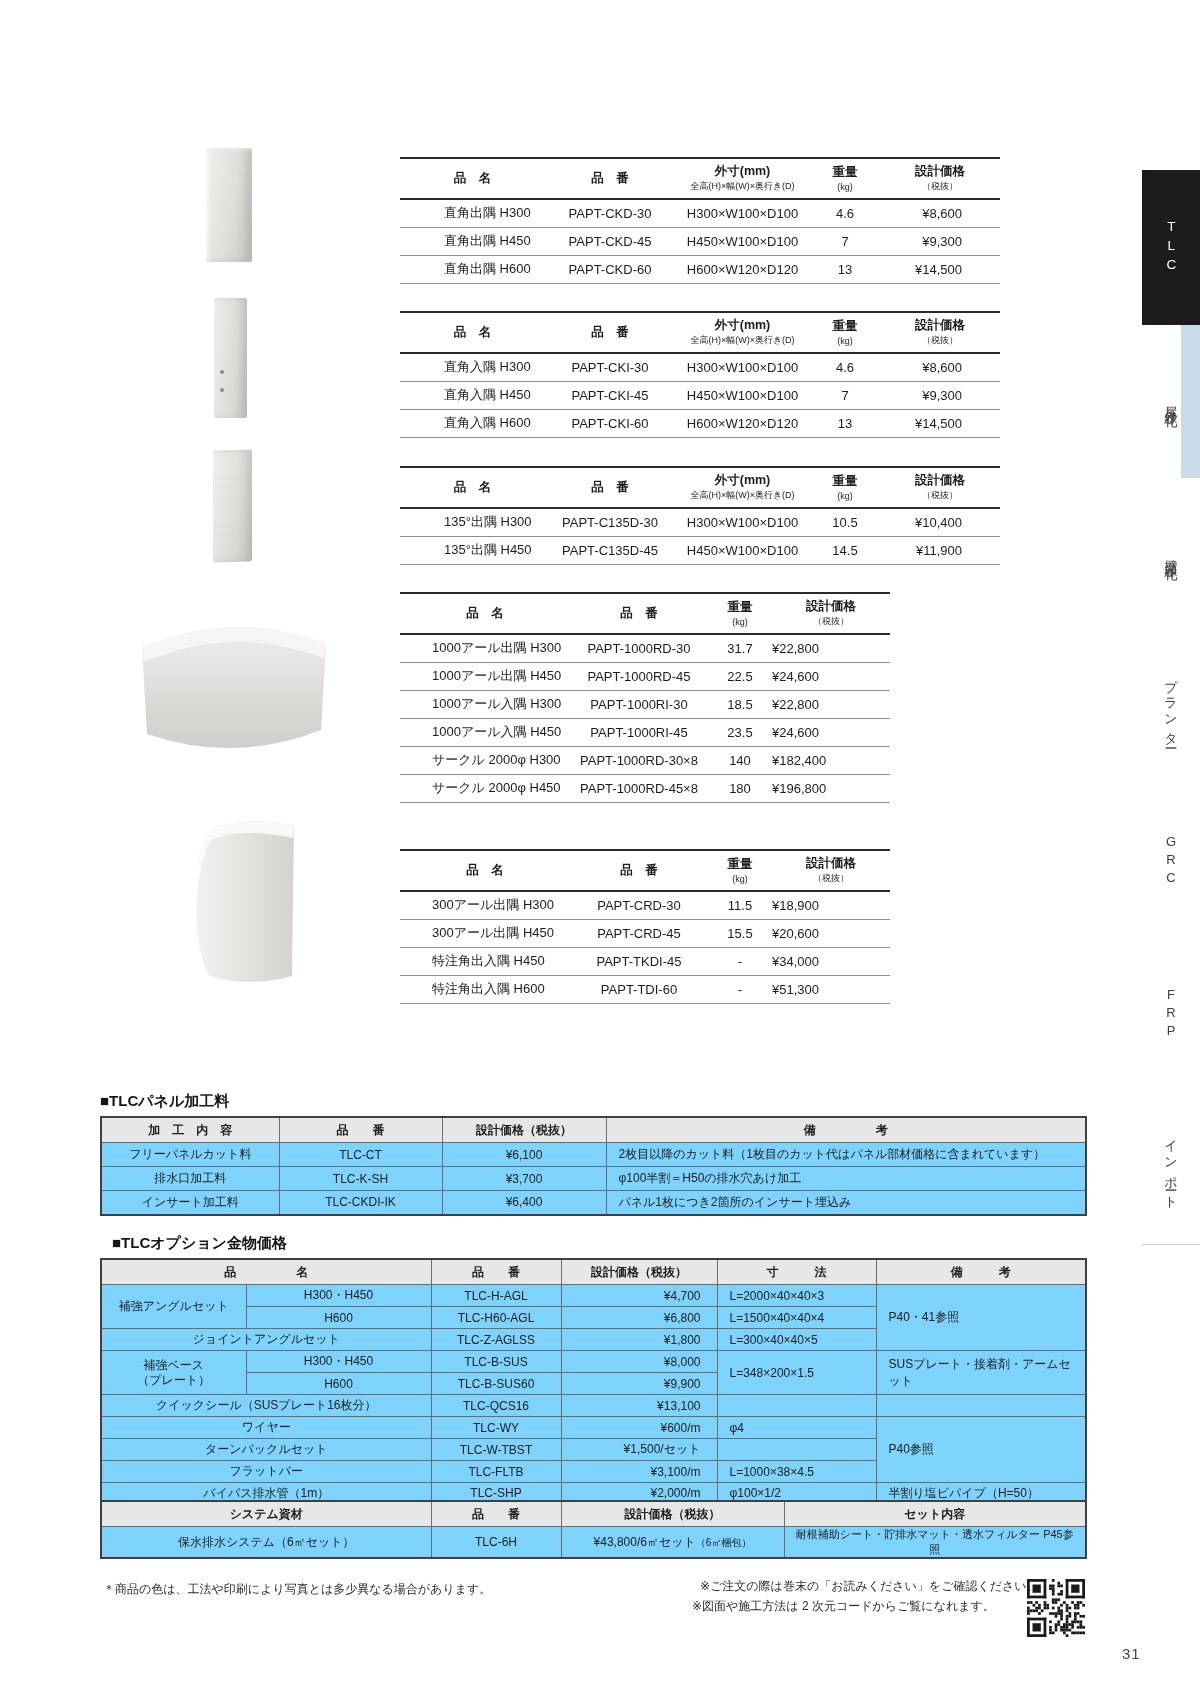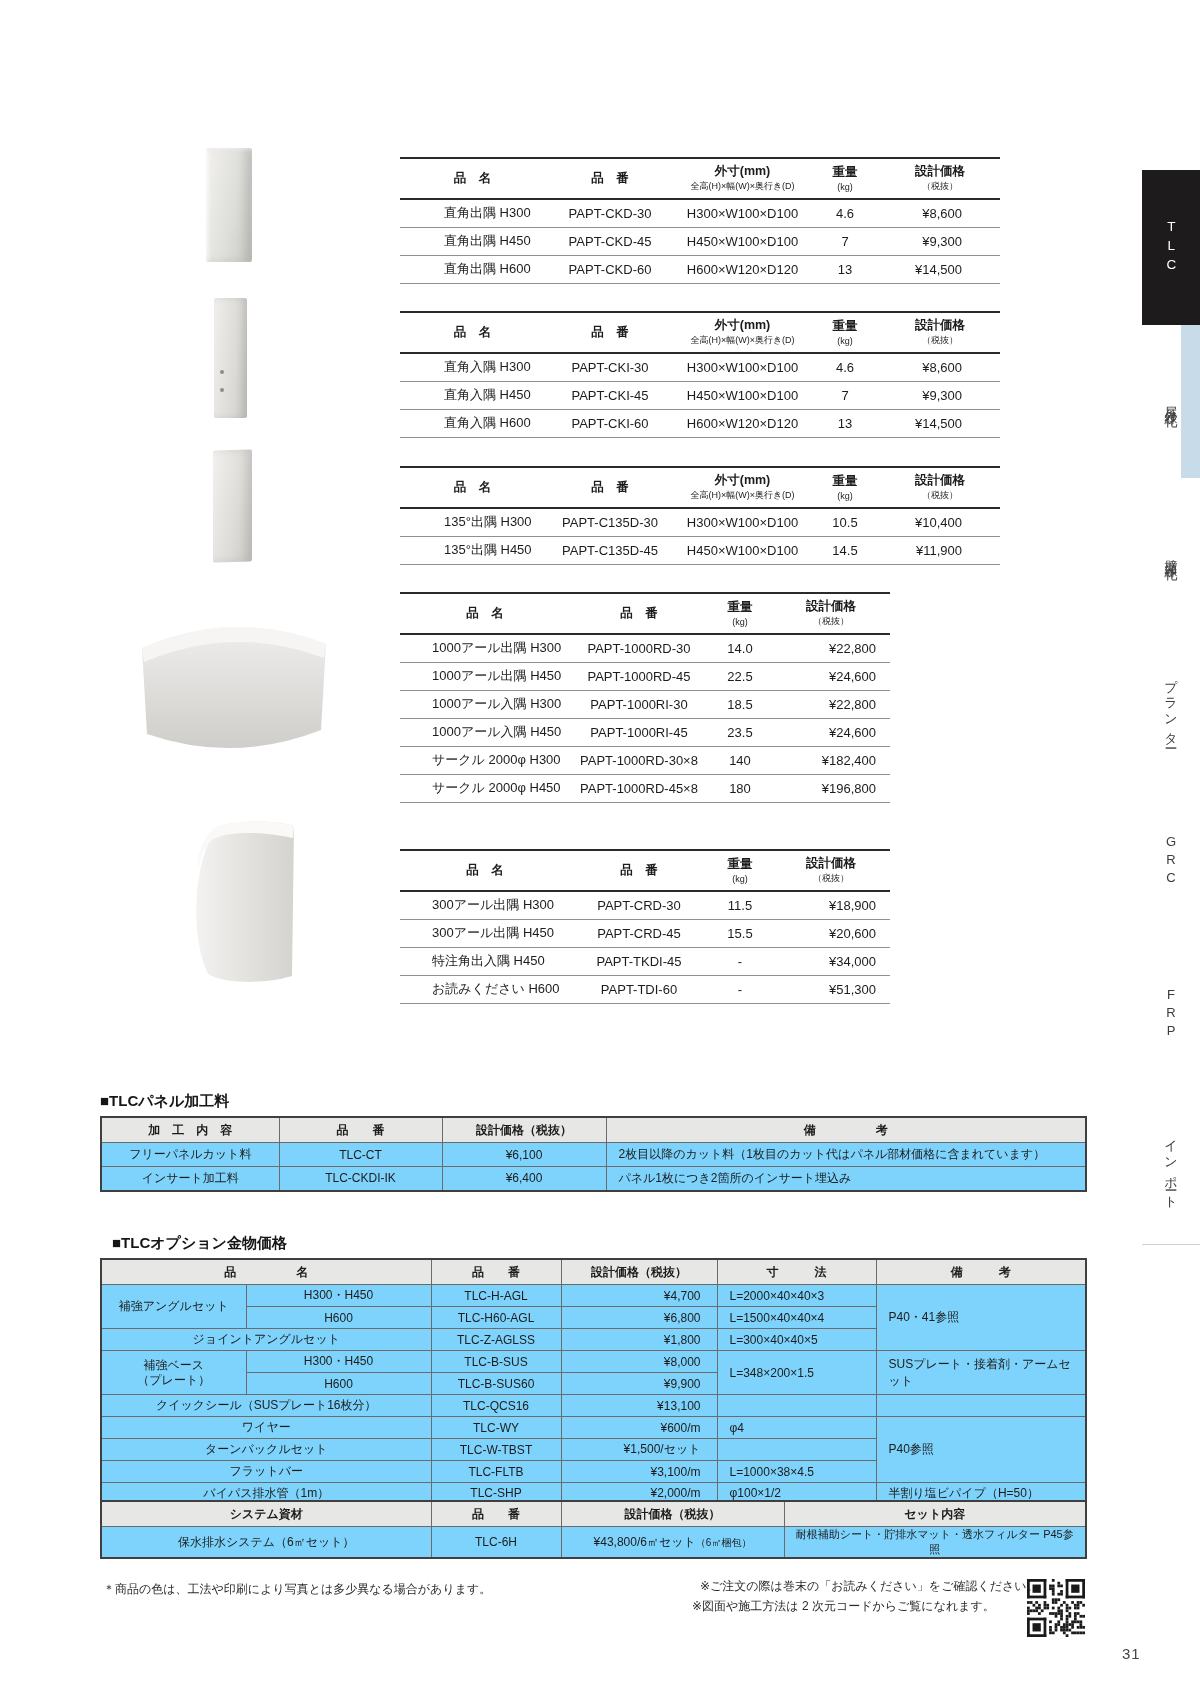--- a/index.html
+++ b/index.html
@@ -25,21 +25,21 @@
   .ptable{position:absolute;}
   .ptable table{border-collapse:collapse;width:100%;table-layout:fixed;border-top:2px solid #2a2a2a;}
   .ptable thead th{border-bottom:2px solid #2a2a2a;font-weight:600;vertical-align:middle;padding:0;}
   .ptable tbody td{border-bottom:1px solid #8f8f8f;font-size:13px;vertical-align:middle;padding:0;}
   .h-main{font-size:12.5px;line-height:1.25;text-align:center;}
   .h-sub{font-size:9px;font-weight:400;margin-top:1px;text-align:center;}
   .al-name{text-align:left;padding-left:44px !important;}
   .al-name2{text-align:left;padding-left:32px !important;}
   .al-center{text-align:center;}
   .al-price{text-align:right;padding-right:38px !important;}
-  .al-price2{text-align:right;padding-right:14px !important;}
+  .al-price2{text-align:left;padding-right:14px !important;}
 
   
   .section-title{position:absolute;font-size:15px;font-weight:700;color:#161616;}
   .btable{border-collapse:collapse;table-layout:fixed;position:absolute;background:#7dd3fc;
           border:2px solid #3f3f3f;}
   .btable th,.btable td{border:1px solid #6b6b6b;padding:0 6px;font-size:12px;vertical-align:middle;}
   .btable thead th{background:#e7e7e6;font-weight:600;height:24px;}
   .c{text-align:center;}
   .pr{text-align:right;padding-right:16px !important;}
   .sz{text-align:left;padding-left:12px !important;}
@@ -282,21 +282,21 @@
               <th>
                 <div class="h-main">設計価格</div>
                 <div class="h-sub">（税抜）</div>
               </th>
             </tr>
           </thead>
           <tbody>
             <tr style="height: 28px;">
               <td class="al-name2">1000アール出隅 H300</td>
               <td class="al-center">PAPT-1000RD-30</td>
-              <td class="al-center">14.0</td>
+              <td class="al-center">31.7</td>
               <td class="al-price2">¥22,800</td>
             </tr>
             <tr style="height: 28px;">
               <td class="al-name2">1000アール出隅 H450</td>
               <td class="al-center">PAPT-1000RD-45</td>
               <td class="al-center">22.5</td>
               <td class="al-price2">¥24,600</td>
             </tr>
             <tr style="height: 28px;">
               <td class="al-name2">1000アール入隅 H300</td>
@@ -364,21 +364,21 @@
               <td class="al-center">15.5</td>
               <td class="al-price2">¥20,600</td>
             </tr>
             <tr style="height: 28px;">
               <td class="al-name2">特注角出入隅 H450</td>
               <td class="al-center">PAPT-TKDI-45</td>
               <td class="al-center">-</td>
               <td class="al-price2">¥34,000</td>
             </tr>
             <tr style="height: 28px;">
-              <td class="al-name2">お読みください H600</td>
+              <td class="al-name2">特注角出入隅 H600</td>
               <td class="al-center">PAPT-TDI-60</td>
               <td class="al-center">-</td>
               <td class="al-price2">¥51,300</td>
             </tr>
           </tbody>
         </table>
       </div>
     </div>
 
   <div class="section-title" style="left:100px;top:1092px;">■TLCパネル加工料</div>
@@ -397,20 +397,26 @@
             <th>設計価格（税抜）</th>
             <th>備　　　　　考</th>
           </tr>
         </thead>
         <tbody>
           <tr style="height: 24px;">
             <td class="c">フリーパネルカット料</td>
             <td class="c">TLC-CT</td>
             <td class="c">¥6,100</td>
             <td class="nt">2枚目以降のカット料（1枚目のカット代はパネル部材価格に含まれています）</td>
+          </tr>
+          <tr style="height: 24px;">
+            <td class="c">排水口加工料</td>
+            <td class="c">TLC-K-SH</td>
+            <td class="c">¥3,700</td>
+            <td class="nt">φ100半割＝H50の排水穴あけ加工</td>
           </tr>
           <tr style="height: 24px;">
             <td class="c">インサート加工料</td>
             <td class="c">TLC-CKDI-IK</td>
             <td class="c">¥6,400</td>
             <td class="nt">パネル1枚につき2箇所のインサート埋込み</td>
           </tr>
         </tbody>
       </table>
     </div>

